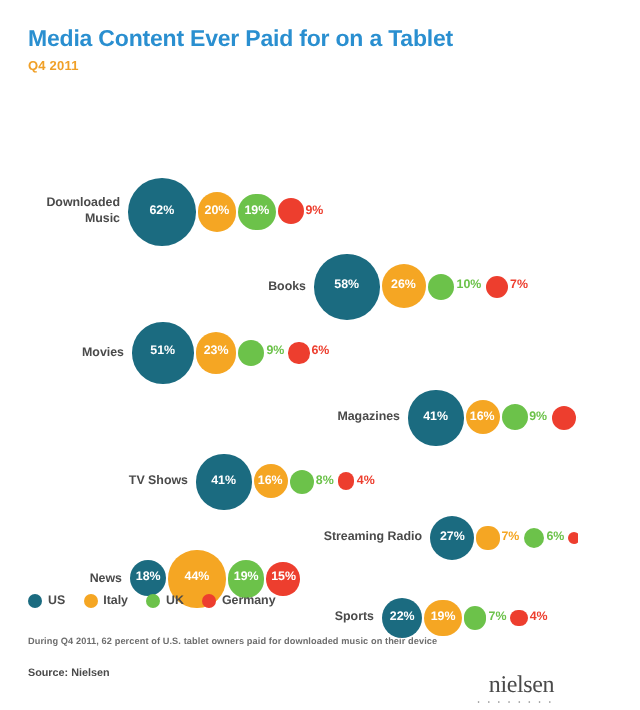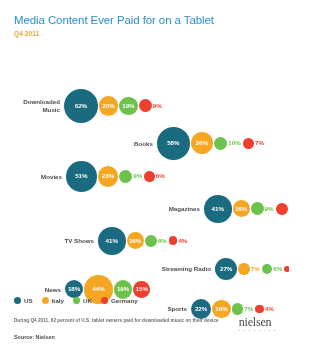--- a/index.html
+++ b/index.html
@@ -19,21 +19,21 @@
     width: 289px;
     height: 355px;
     box-sizing: border-box;
   }
   .header {
     padding: 14px 0 0 14px;
   }
   .chart-title {
     color: #2a8fd0;
     font-size: 11.5px;
-    font-weight: normal;
+    font-weight: bold;
     letter-spacing: -0.1px;
     line-height: 13px;
     margin: 0;
   }
   .chart-subtitle {
     color: #f0a028;
     font-size: 6.5px;
     font-weight: bold;
     margin: 3px 0 0 0;
     letter-spacing: 0.1px;
@@ -127,22 +127,22 @@
     left: 14px;
     top: 334px;
     font-size: 5.4px;
     color: #4a4a4a;
     font-weight: bold;
   }
 
   .brand {
     position: absolute;
     right: 12px;
-    bottom: 22px;
-    text-align: left;
+    bottom: 2px;
+    text-align: right;
   }
   .brand-name {
     font-family: "Liberation Serif", serif;
     font-size: 12px;
     color: #4a4a4a;
     line-height: 11px;
     letter-spacing: -0.2px;
   }
   .brand-sub {
     font-size: 3px;

